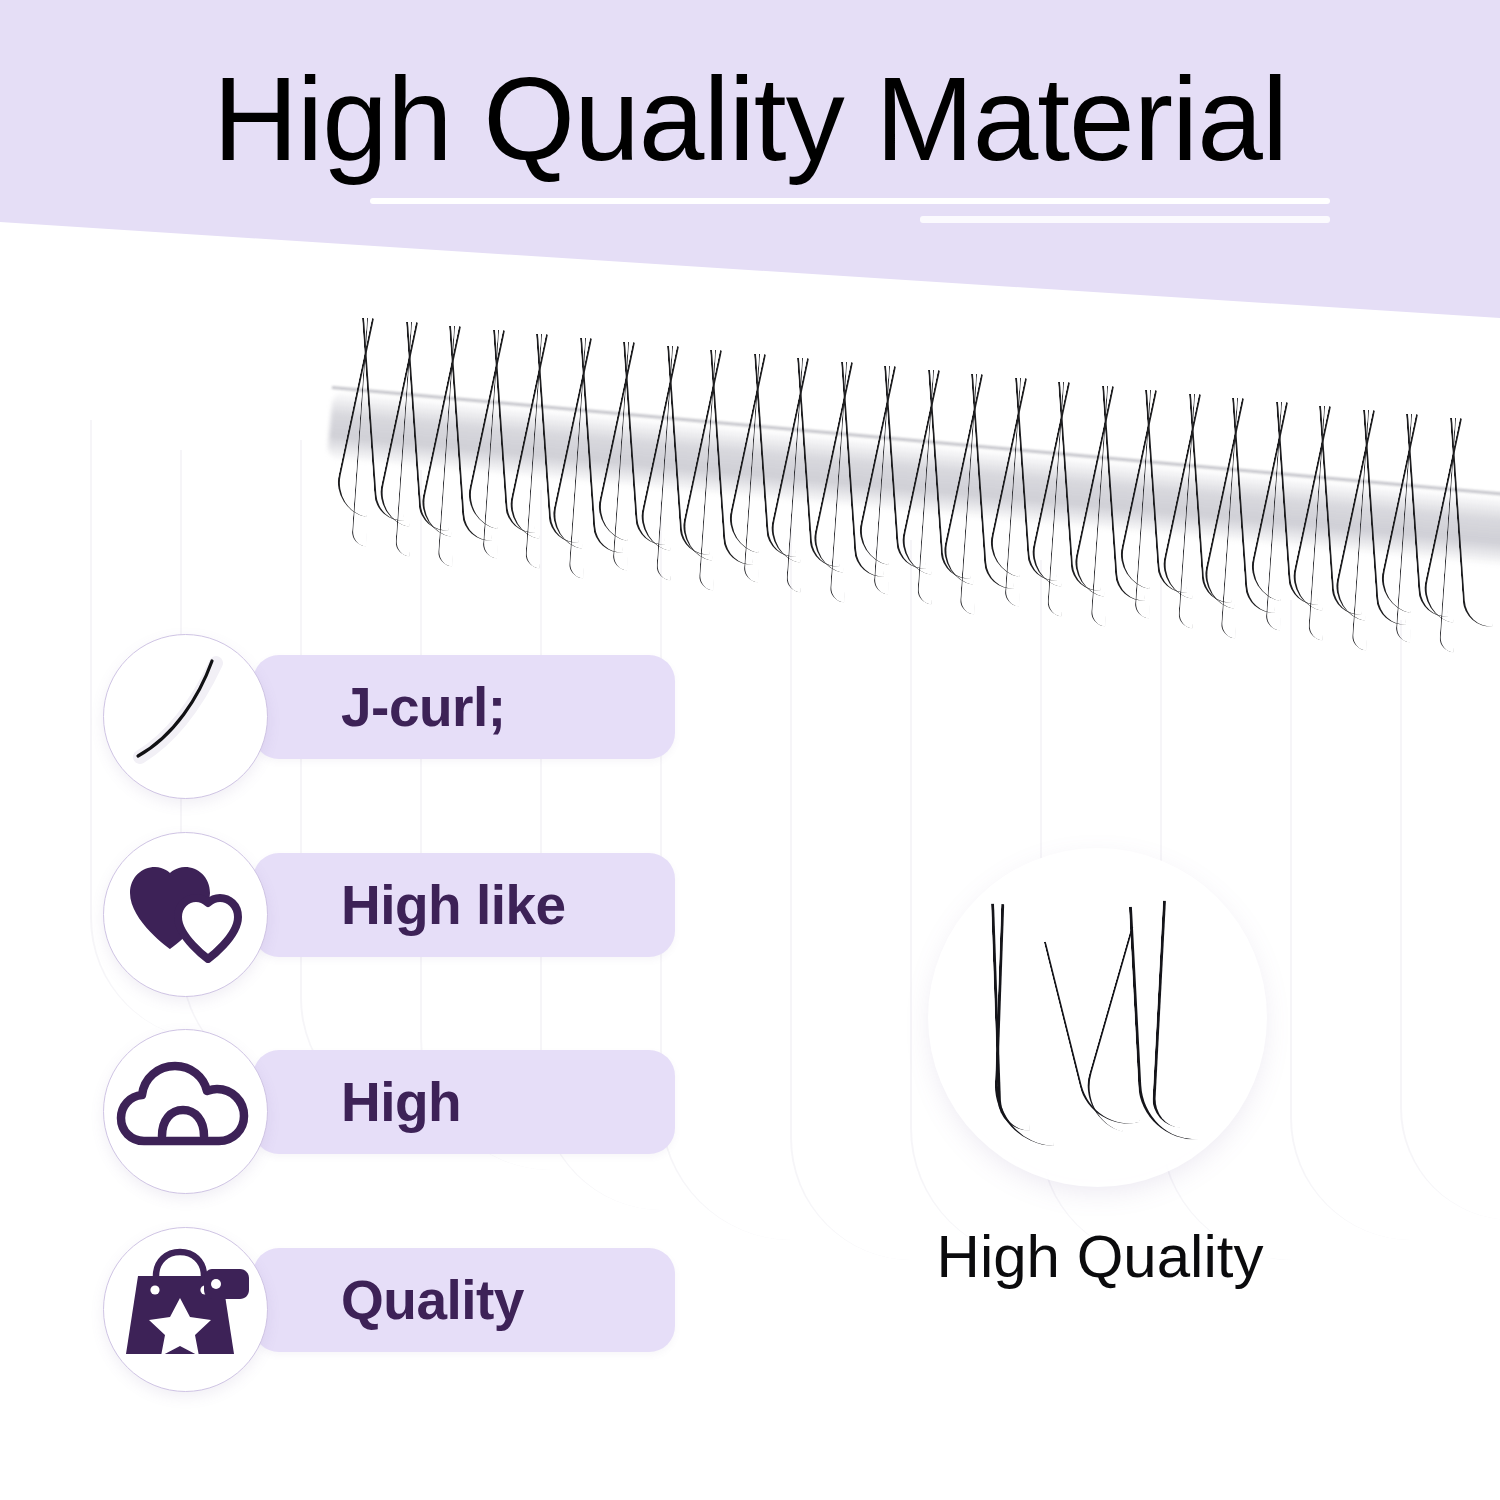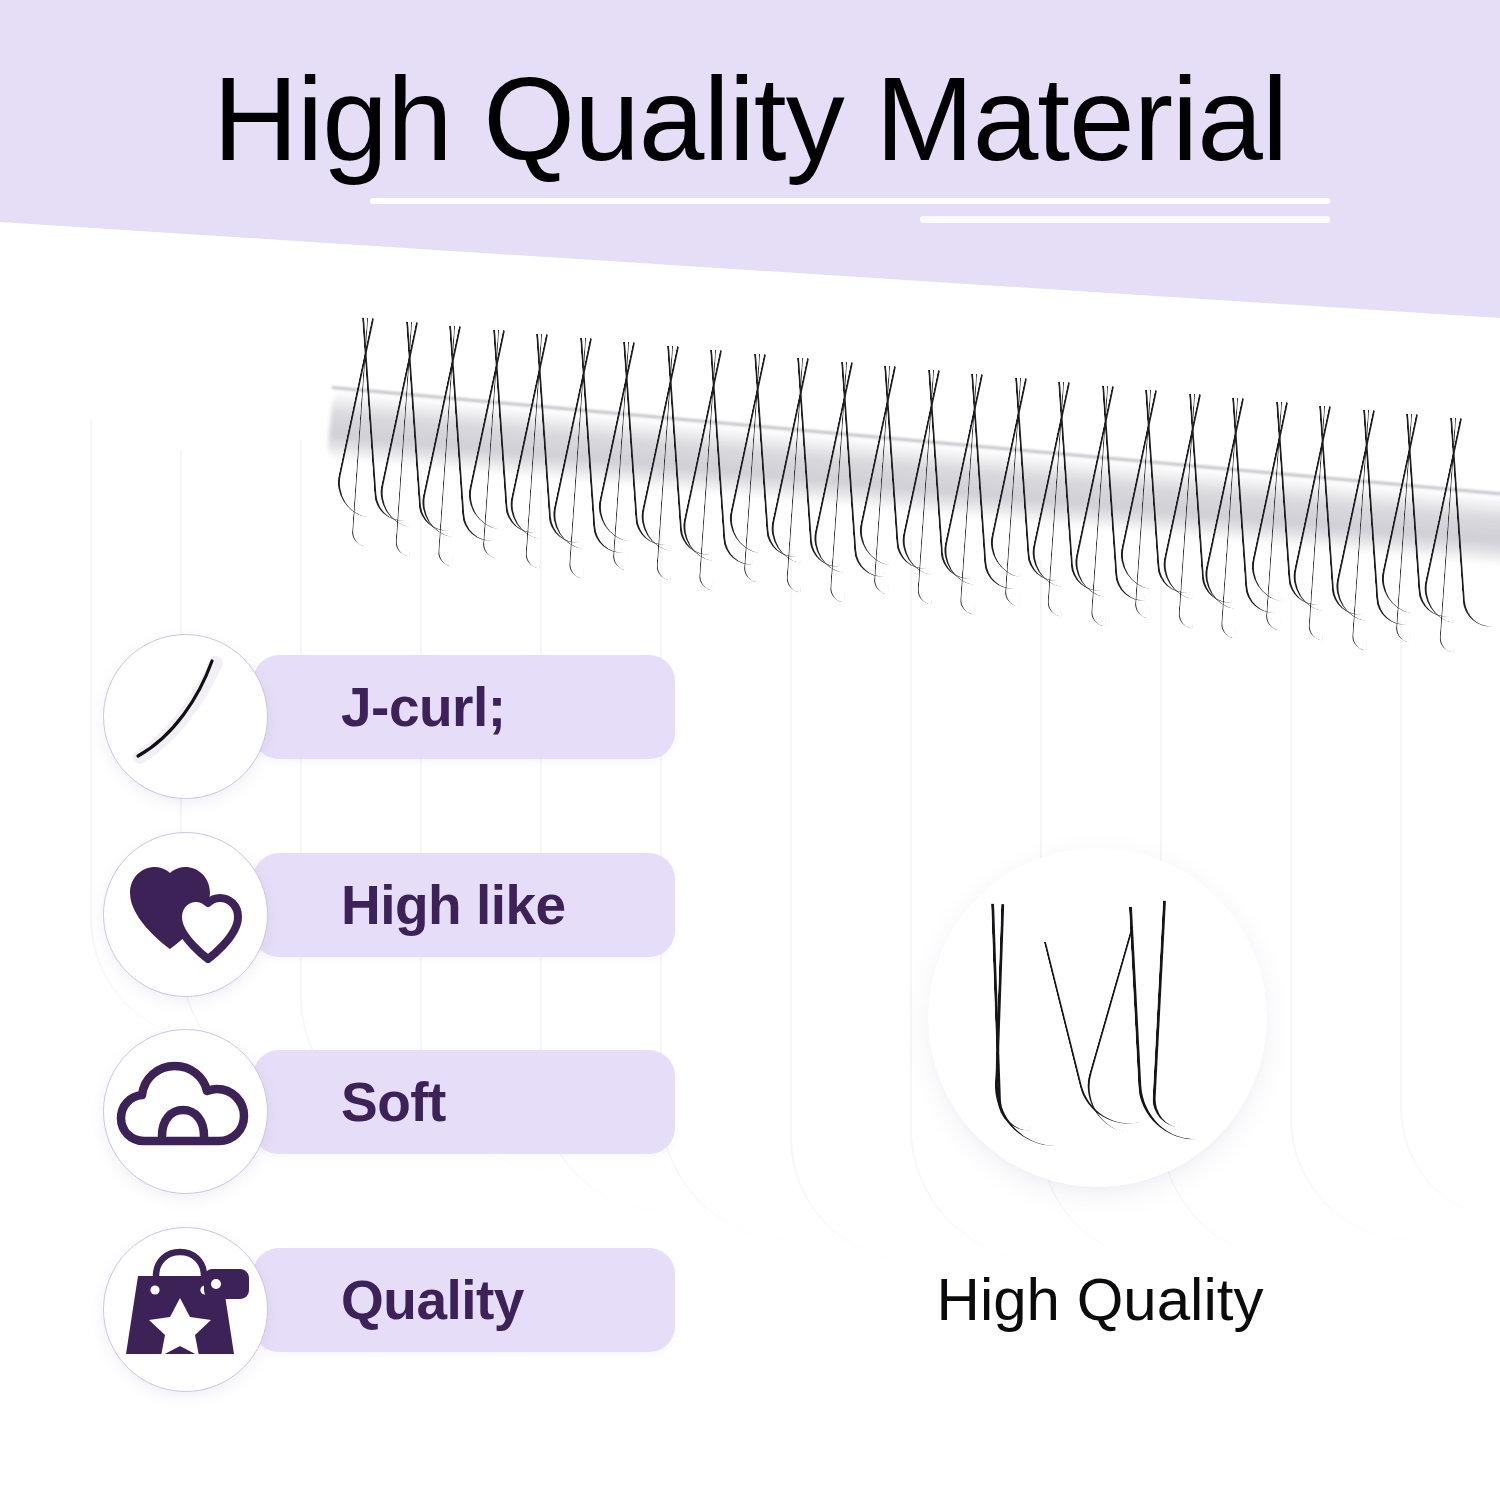--- a/index.html
+++ b/index.html
@@ -147,21 +147,21 @@
     overflow: hidden;
   }
   .mag-fiber {
     position: absolute;
     border-left: 3.4px solid #15151a;
     border-radius: 0 0 0 500px;
   }
   .mag-caption {
     position: absolute;
     left: 840px;
-    top: 1265px;
+    top: 1222px;
     width: 520px;
     text-align: center;
     font-size: 60px;
     color: #0b0b0d;
     letter-spacing: 0px;
     white-space: nowrap;
   }
 </style>
 </head>
 <body>
@@ -348,21 +348,21 @@
         <svg width="163" height="163" viewBox="0 0 163 163">
           <path d="M66 116 C 66 116, 26 88, 26 60 C 26 44, 38 34, 51 34 C 60 34, 66 40, 66 40 C 66 40, 72 34, 81 34 C 94 34, 106 44, 106 60 C 106 88, 66 116, 66 116 Z" fill="#3d2257"></path>
           <path d="M104 126 C 104 126, 74 104, 74 84 C 74 72, 83 65, 92 65 C 99 65, 104 70, 104 70 C 104 70, 109 65, 116 65 C 125 65, 134 72, 134 84 C 134 104, 104 126, 104 126 Z" fill="#ffffff" stroke="#3d2257" stroke-width="8" stroke-linejoin="round"></path>
         </svg>
       </span>
     </div>
   </div>
 
   <div class="badge" style="left:103px; top:1050px;">
     <div class="badge-pill"></div>
-    <div class="badge-label">Soft</div>
+    <div class="badge-label">High</div>
     <div class="badge-circle">
       <span>
         <svg width="163" height="163" viewBox="0 0 163 163">
           <path d="M40 111 C 27 111, 17 101, 17 88 C 17 76, 26 66, 38 65 C 40 48, 54 36, 71 36 C 87 36, 100 47, 103 61 C 106 60, 109 59, 113 59 C 128 59, 140 71, 140 86 C 140 100, 129 111, 115 111 Z" fill="none" stroke="#3d2257" stroke-width="8.5" stroke-linejoin="round" stroke-linecap="round"></path>
           <path d="M58 106 C 58 90, 67 80, 79 80 C 91 80, 100 90, 100 106" fill="none" stroke="#3d2257" stroke-width="8.5" stroke-linecap="round"></path>
         </svg>
       </span>
     </div>
   </div>
 

